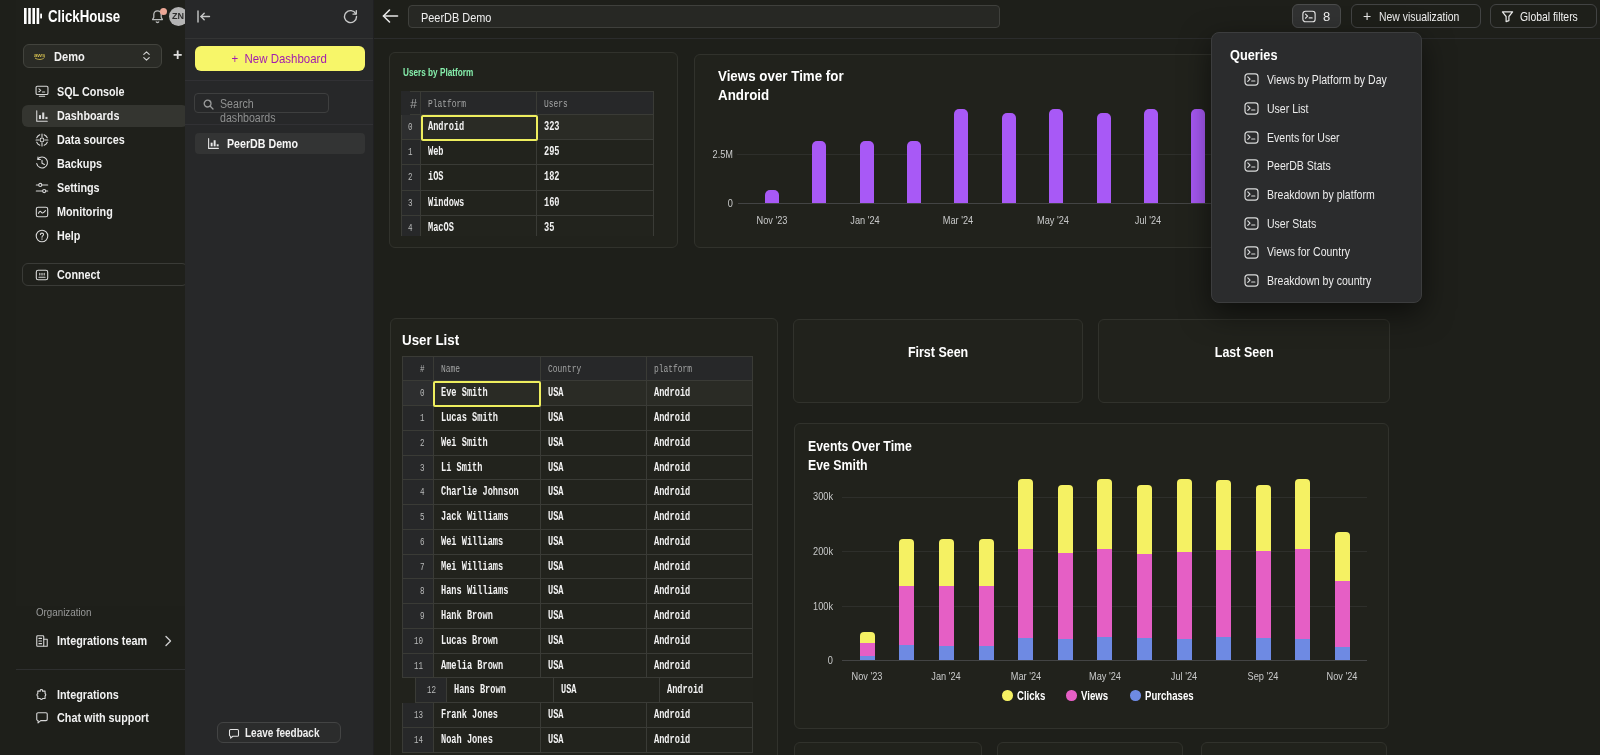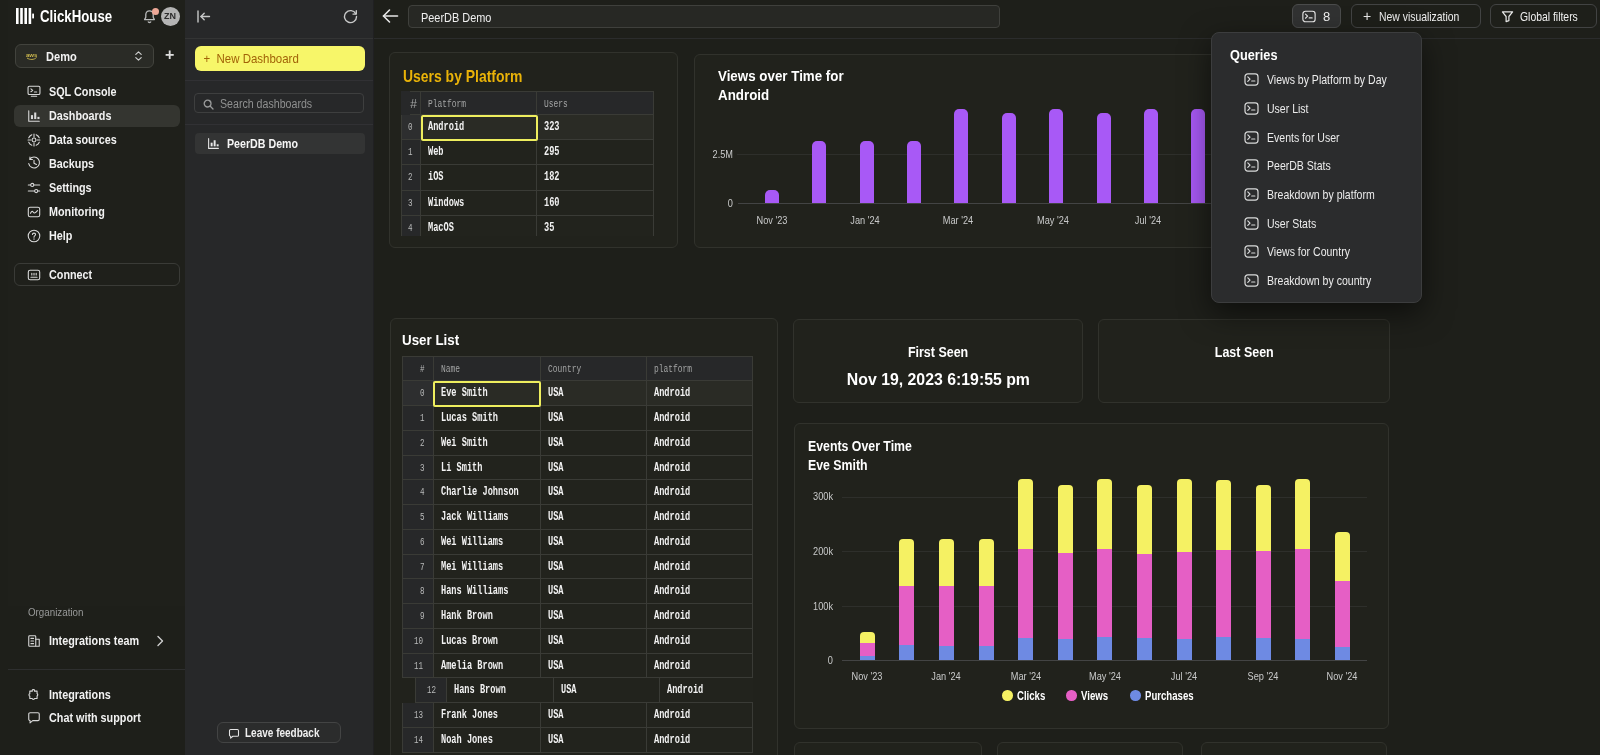--- a/index.html
+++ b/index.html
@@ -45,21 +45,21 @@
   .qi svg { width:15px; height:13px; fill:none; stroke:#d9dada; stroke-width:1.3; stroke-linecap:round; stroke-linejoin:round; flex:0 0 auto; }
   .qi span { margin-left:8px; font-size:13px; color:#ececec; white-space:nowrap; display:inline-block; transform:scaleX(.81); transform-origin:0 50%; }
   .mx { display:inline-block; transform:scaleX(.72); transform-origin:0 50%; white-space:nowrap; }
   .txl { display:inline-block; transform-origin:0 50%; }
   .txc { display:inline-block; transform-origin:50% 50%; }
 </style>
 </head>
 <body>
 <div id="page">
 
-  <div class="abs" id="sidebar" style="left:8px;top:0;width:185px;height:606px;background:#1f201b;">
+  <div class="abs" id="sidebar" style="left:16px;top:0;width:185px;height:606px;background:#1f201b;">
 
     <svg class="abs" style="left:8px;top:8px;" width="18" height="16" viewBox="0 0 18 16">
       <rect x="0" y="0" width="2.6" height="16" fill="#fff"></rect>
       <rect x="4.2" y="0" width="2.6" height="16" fill="#fff"></rect>
       <rect x="8.4" y="0" width="2.6" height="16" fill="#fff"></rect>
       <rect x="12.6" y="0" width="2.6" height="16" fill="#fff"></rect>
       <rect x="16.2" y="5.6" width="1.8" height="4.8" fill="#fff"></rect>
     </svg>
     <div class="abs" style="left:32px;top:7px;font-size:17px;font-weight:700;color:#fff;"><span class="txl" style="transform:scaleX(.78);">ClickHouse</span></div>
 
@@ -191,25 +191,25 @@
     <svg class="abs" style="left:11px;top:9px;" width="15" height="15" viewBox="0 0 15 15" fill="none" stroke="#c7c8c8" stroke-width="1.4" stroke-linecap="round" stroke-linejoin="round">
       <path d="M2 2 L2 13"></path>
         <path d="M13.5 7.5 L5 7.5"></path>
         <path d="M8.2 4.2 L5 7.5 L8.2 10.8"></path>
     </svg>
     <svg class="abs" style="left:158px;top:8.5px;" width="15" height="15" viewBox="0 0 15 15" fill="none" stroke="#c7c8c8" stroke-width="1.4" stroke-linecap="round" stroke-linejoin="round">
       <path d="M12.8 4.8 A6 6 0 1 0 13.5 7.5"></path>
         <path d="M13.3 1.8 L13.3 5.1 L10 5.1"></path>
     </svg>
 
-    <div class="abs" style="left:9.5px;top:46.4px;width:170px;height:25px;background:#f7f669;border-radius:6px;color:#a16207;font-size:13.5px;font-weight:500;text-align:left;line-height:25px;"><span class="txc" style="transform:scaleX(.85);">+&nbsp;&nbsp;New Dashboard</span></div>
+    <div class="abs" style="left:9.5px;top:46.4px;width:170px;height:25px;background:#f7f669;border-radius:6px;color:#a21caf;font-size:13.5px;font-weight:500;text-align:center;line-height:25px;"><span class="txc" style="transform:scaleX(.85);">+&nbsp;&nbsp;New Dashboard</span></div>
     <div class="abs" style="left:0;top:80px;width:188px;height:1px;background:#313134;"></div>
     <div class="abs" style="left:0;top:124.2px;width:188px;height:1px;background:#313134;"></div>
 
-    <div class="abs" style="left:9px;top:92.5px;width:170px;height:20.5px;border:1px solid #3e3f3f;border-radius:4px;background:#272829;">
+    <div class="abs" style="left:9px;top:92.5px;width:135px;height:20.5px;border:1px solid #3e3f3f;border-radius:4px;background:#272829;">
       <svg class="abs" style="left:8px;top:5px;" width="11" height="11" viewBox="0 0 11 11" fill="none" stroke="#9a9b9b" stroke-width="1.3" stroke-linecap="round">
           <circle cx="4.6" cy="4.6" r="3.4"></circle>
           <path d="M7.3 7.3 L10 10"></path>
         </svg>
       <div class="abs" style="left:25px;top:3px;font-size:12.5px;color:#8f9090;"><span class="txl" style="transform:scaleX(.85);">Search dashboards</span></div>
     </div>
 
     <div class="abs" style="left:9.5px;top:133px;width:170px;height:20.7px;background:#333434;border-radius:4px;">
       <svg class="abs" style="left:12px;top:3.5px;" width="13" height="13" viewBox="0 0 16 16" fill="none" stroke="#e8e8e8" stroke-width="1.3" stroke-linecap="round" stroke-linejoin="round">
           <path d="M2 2 L2 14 L14 14"></path>
@@ -253,21 +253,21 @@
     <div class="abs" style="left:27px;top:4px;font-size:13px;color:#f0f0f0;"><span class="txl" style="transform:scaleX(.8);">New visualization</span></div>
   </div>
   <div class="abs" style="left:1490px;top:3.5px;width:107px;height:24px;border:1px solid #424343;border-radius:6px;">
     <svg class="abs" style="left:10px;top:5.5px;" width="13" height="13" viewBox="0 0 14 14" fill="none" stroke="#e8e8e8" stroke-width="1.3" stroke-linecap="round" stroke-linejoin="round">
         <path d="M1.5 2 L12.5 2 L8.5 7 L8.5 11.5 L5.5 12.5 L5.5 7 Z"></path>
       </svg>
     <div class="abs" style="left:29px;top:4px;font-size:13px;color:#f0f0f0;"><span class="txl" style="transform:scaleX(.8);">Global filters</span></div>
   </div>
 
   <div class="card" style="left:389px;top:52px;width:289px;height:196px;"></div>
-  <div class="abs" style="left:403px;top:67px;font-size:17px;font-weight:700;color:#eab308;"><span class="txl" style="transform:scaleX(.82);">Users by Platform</span></div>
+  <div class="abs" style="left:403px;top:67px;font-size:10px;font-weight:700;color:#86efac;"><span class="txl" style="transform:scaleX(.82);">Users by Platform</span></div>
   <div class="abs" id="tbl1" style="left:401px;top:91px;width:253px;height:145px;overflow:hidden;">
     <div class="t1row t1h" style="top:0;height:24px;">
         <div class="c n"></div>
         <div class="c p"><span class="mx">Platform</span></div>
         <div class="c u"><span class="mx">Users</span></div>
       </div>
     <div class="t1row sel" style="top:24px;">
         <div class="c n"><span class="mx">0</span></div>
         <div class="c p v"><span class="mx">Android</span></div>
         <div class="c u v"><span class="mx">323</span></div>
@@ -417,21 +417,20 @@
         <div class="c n"><span class="mx">14</span></div>
         <div class="c nm v"><span class="mx">Noah Jones</span></div>
         <div class="c co v"><span class="mx">USA</span></div>
         <div class="c pl v"><span class="mx">Android</span></div>
       </div>
     <div class="abs" style="left:31.2px;top:24.8px;width:108px;height:25.7px;border:2px solid #eeee5e;border-radius:2px;"></div>
   </div>
 
   <div class="card" style="left:793px;top:319px;width:290px;height:84px;"></div>
   <div class="abs" style="left:793px;top:344px;width:290px;text-align:center;font-size:14.5px;font-weight:700;color:#fff;"><span class="txc" style="transform:scaleX(.86);">First Seen</span></div>
-  <div class="abs" style="left:793px;top:370px;width:290px;text-align:center;font-size:16.5px;font-weight:700;color:#fff;"><span class="txc" style="transform:scaleX(.96);">Nov 19, 2023 6:19:55 pm</span></div>
   <div class="card" style="left:1098px;top:319px;width:292px;height:84px;"></div>
   <div class="abs" style="left:1098px;top:344px;width:292px;text-align:center;font-size:14.5px;font-weight:700;color:#fff;"><span class="txc" style="transform:scaleX(.86);">Last Seen</span></div>
 
   <div class="card" style="left:794px;top:423px;width:595px;height:306px;"></div>
   <div class="abs" style="left:807.5px;top:437px;font-size:14.5px;font-weight:700;color:#fff;line-height:18.5px;transform:scaleX(.85);transform-origin:0 0;">Events Over Time<br>Eve Smith</div>
   <div class="abs yl2" style="top:490.3px;">300k</div>
   <div class="abs yl2" style="top:544.9px;">200k</div>
   <div class="abs yl2" style="top:599.5px;">100k</div>
   <div class="abs yl2" style="top:653.5px;">0</div>
   <div class="abs gl2" style="top:496.8px;"></div>
@@ -538,21 +537,21 @@
         <span>Breakdown by platform</span>
       </div>
     <div class="abs qi" style="top:182.8px;">
         <svg viewBox="0 0 16 14">
           <rect x="1" y="1" width="14" height="12" rx="3"></rect>
           <path d="M4 4.2 L6.4 6.6 L4 9"></path>
           <path d="M8.2 8.6 L11.6 8.6"></path>
         </svg>
         <span>User Stats</span>
       </div>
-    <div class="abs qi" style="top:211.4px;">
+    <div class="abs qi" style="top:211.4px;align-items:flex-end;">
         <svg viewBox="0 0 16 14">
           <rect x="1" y="1" width="14" height="12" rx="3"></rect>
           <path d="M4 4.2 L6.4 6.6 L4 9"></path>
           <path d="M8.2 8.6 L11.6 8.6"></path>
         </svg>
         <span>Views for Country</span>
       </div>
     <div class="abs qi" style="top:240.1px;justify-content:center;">
         <svg viewBox="0 0 16 14">
           <rect x="1" y="1" width="14" height="12" rx="3"></rect>

